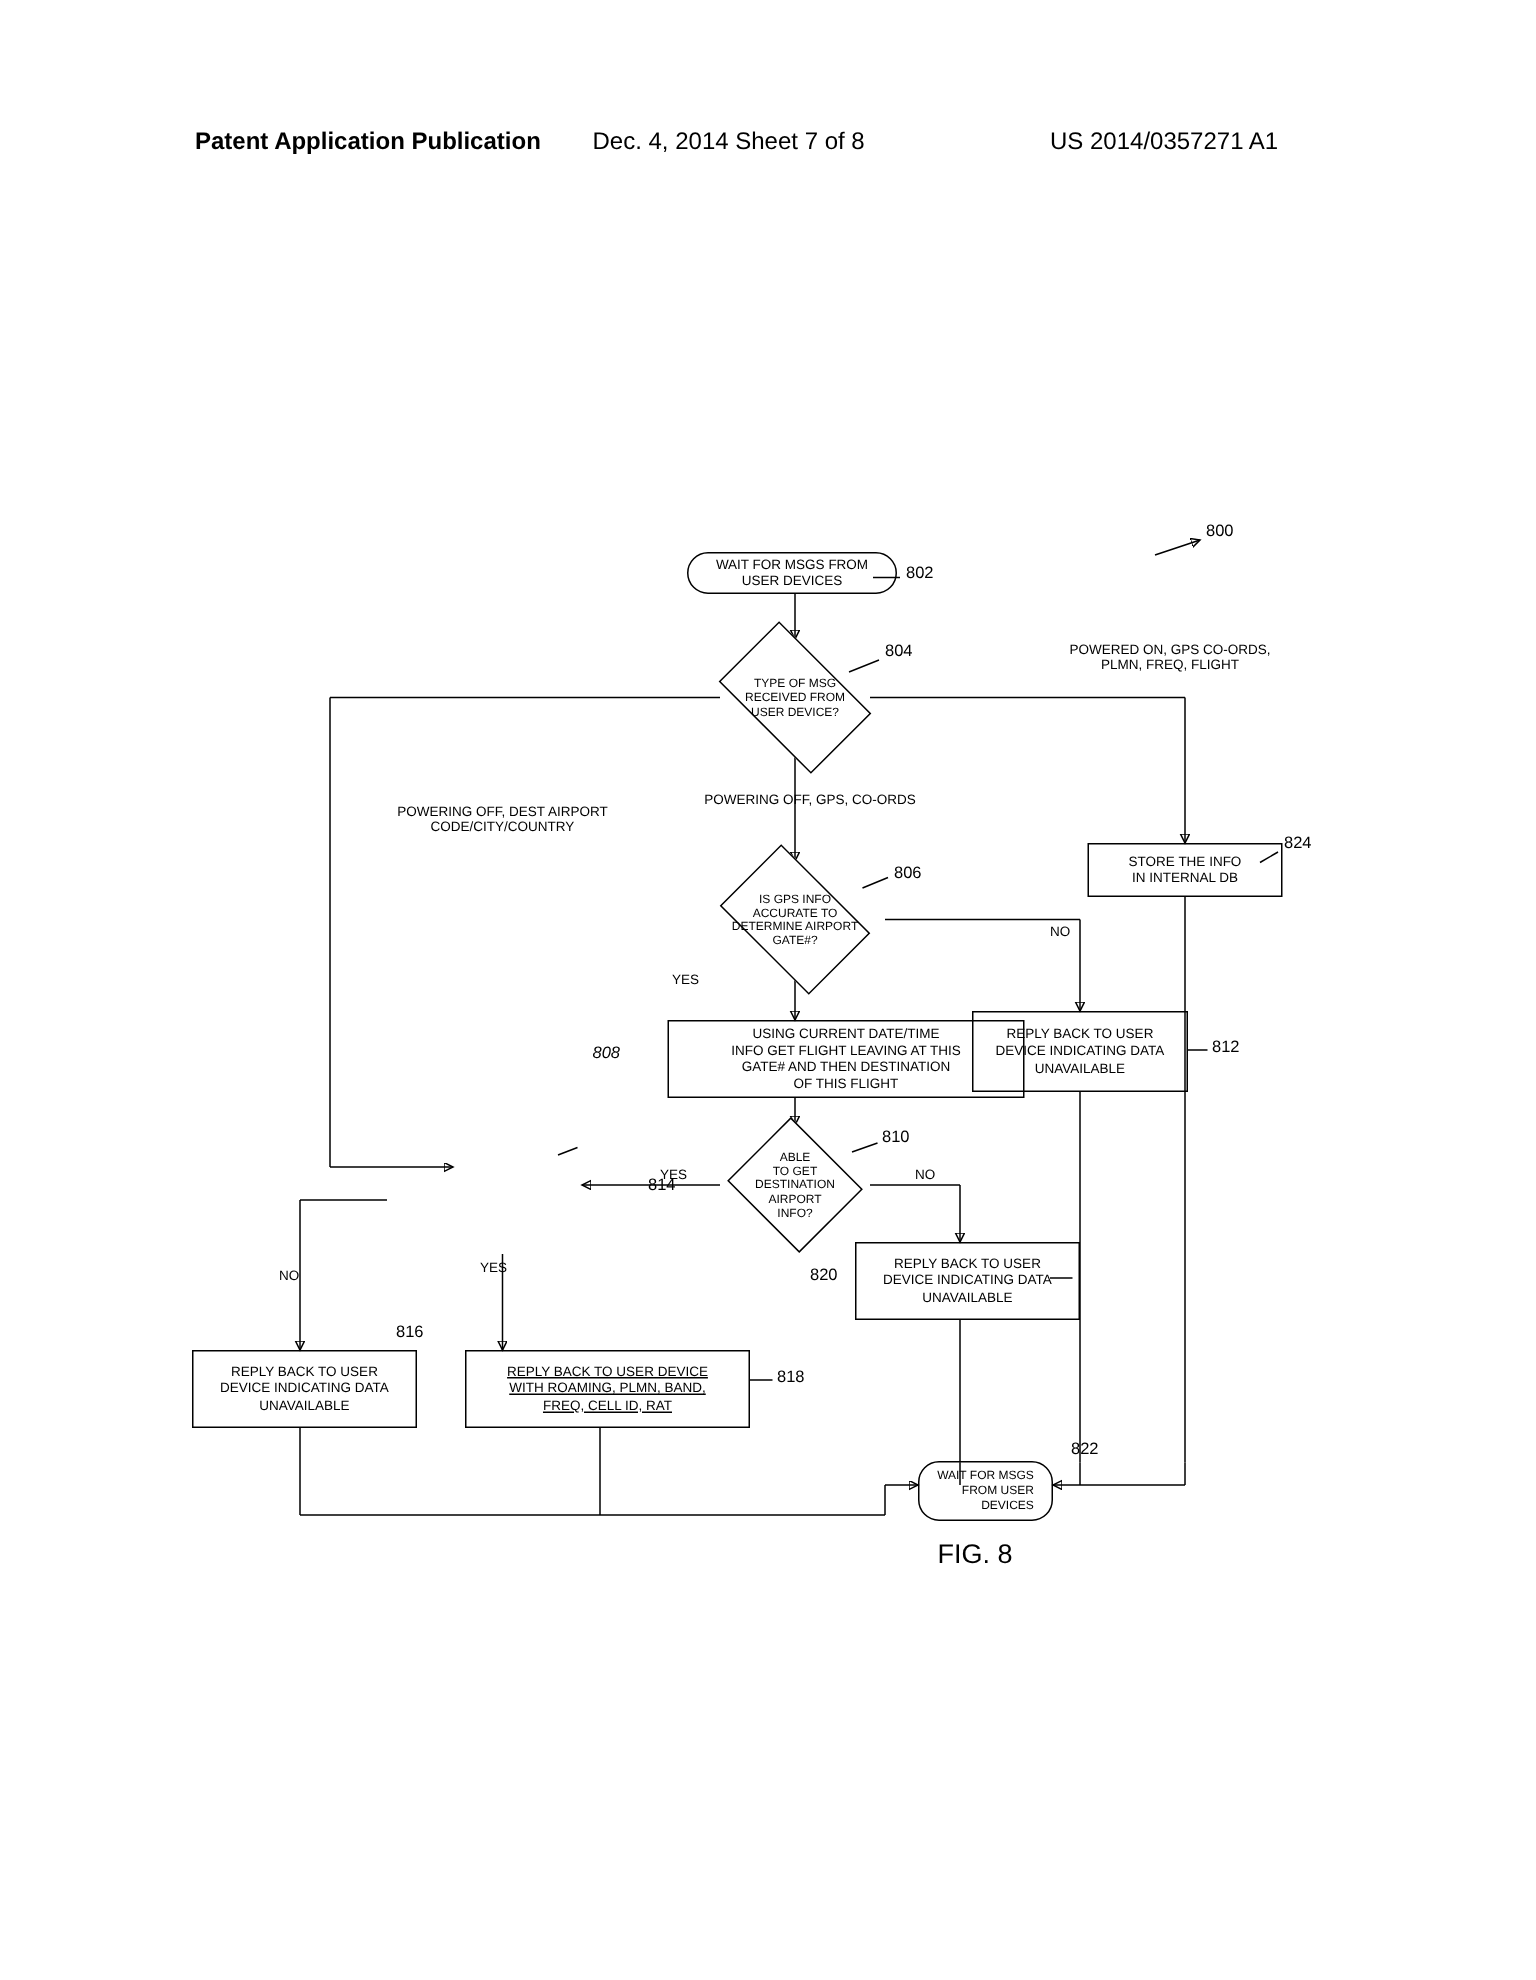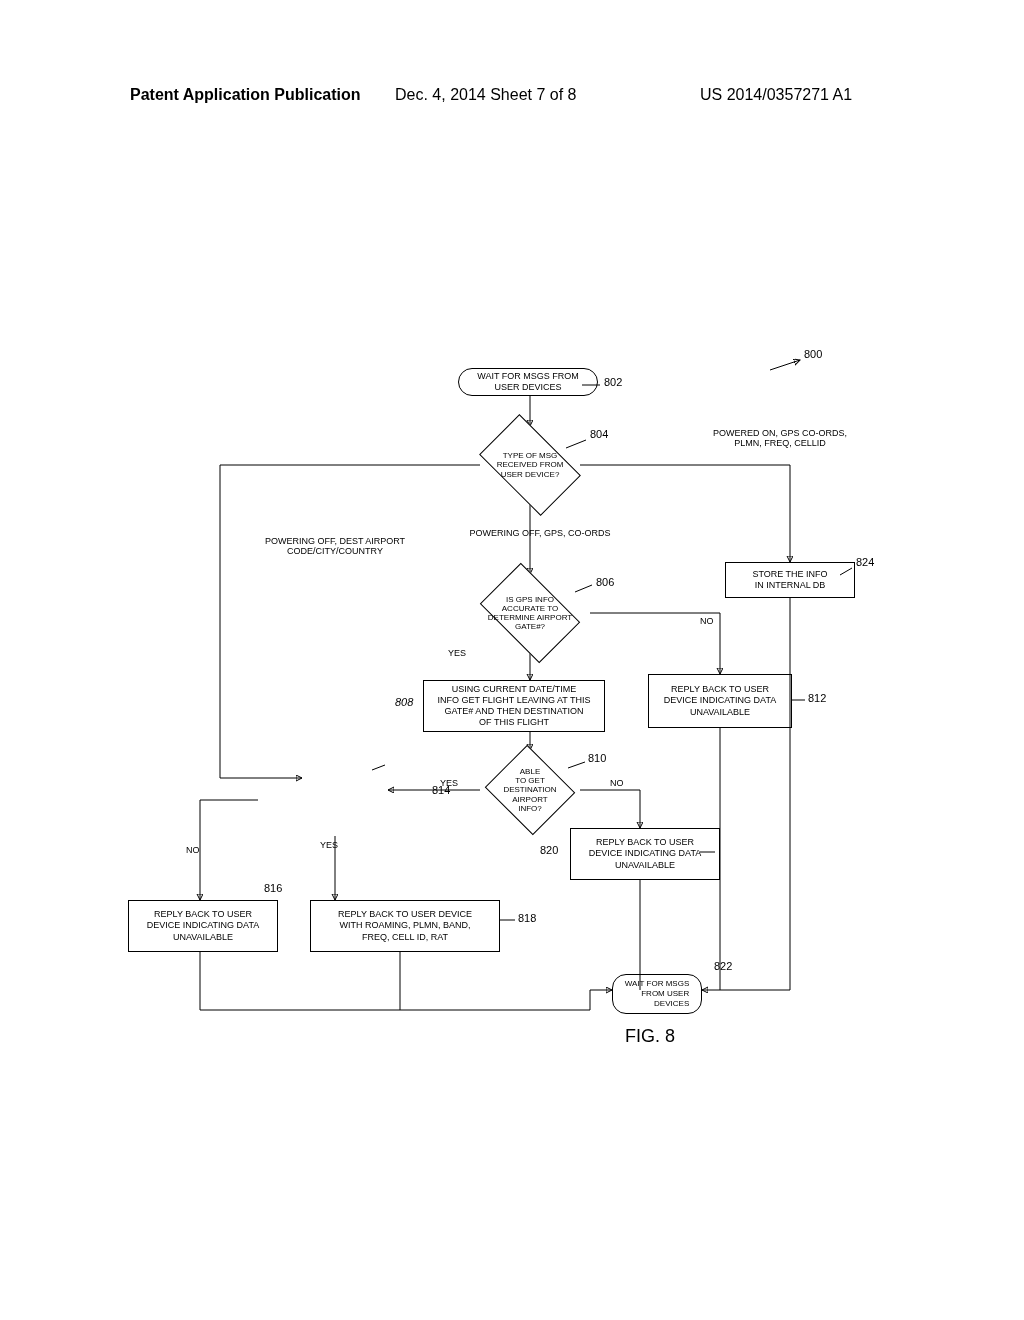--- a/index.html
+++ b/index.html
@@ -211,42 +211,42 @@
 RECEIVED FROM
 USER DEVICE?</span>
         </div>
     </div>
     <div class="ref" style="left:590px; top:248px;">804</div>
 
     <div class="label" style="left:240px; top:356px; width:190px;">POWERING OFF, DEST AIRPORT
 CODE/CITY/COUNTRY</div>
     <div class="label" style="left:460px; top:348px; width:160px;">POWERING OFF, GPS, CO-ORDS</div>
     <div class="label" style="left:680px; top:248px; width:200px;">POWERED ON, GPS CO-ORDS,
-PLMN, FREQ, CELLID</div>
+PLMN, FREQ, FLIGHT</div>
 
     <div class="node decision" style="left:470px; top:394px; width:120px; height:78px;">
       <div class="diamond-shape" style="width:82px; height:56px; transform: translate(-50%,-50%) rotate(45deg);"></div>
       <div class="decision-inner">
           <span style="white-space:pre;">IS GPS INFO
 ACCURATE TO
 DETERMINE AIRPORT
 GATE#?</span>
         </div>
     </div>
     <div class="ref" style="left:596px; top:396px;">806</div>
     <div class="label" style="left:448px; top:468px;">YES</div>
     <div class="label" style="left:700px; top:436px;">NO</div>
 
     <div class="node process" style="left:725px; top:382px; width:130px; height:36px;">
       <span style="white-space:pre;">STORE THE INFO
 IN INTERNAL DB</span>
     </div>
     <div class="ref" style="left:856px; top:376px;">824</div>
 
-    <div class="node process" style="left:423px; top:500px; width:182px; height:52px;">
+    <div class="node process" style="left:445px; top:500px; width:238px; height:52px;">
       <span style="white-space:pre;">USING CURRENT DATE/TIME
 INFO GET FLIGHT LEAVING AT THIS
 GATE# AND THEN DESTINATION
 OF THIS FLIGHT</span>
     </div>
     <div class="ref" style="left:395px; top:516px;font-style:italic;">808</div>
 
     <div class="node process" style="left:648px; top:494px; width:144px; height:54px;">
       <span style="white-space:pre;">REPLY BACK TO USER
 DEVICE INDICATING DATA
@@ -279,21 +279,21 @@
     </div>
     <div class="ref" style="left:540px; top:664px;">820</div>
 
     <div class="node process" style="left:128px; top:720px; width:150px; height:52px;">
       <span style="white-space:pre;">REPLY BACK TO USER
 DEVICE INDICATING DATA
 UNAVAILABLE</span>
     </div>
     <div class="ref" style="left:264px; top:702px;">816</div>
 
-    <div class="node process" style="left:310px; top:720px; width:190px; height:52px;">
+    <div class="node process" style="left:310px; top:720px; width:190px; height:52px;text-decoration:underline;">
       <span style="white-space:pre;">REPLY BACK TO USER DEVICE
 WITH ROAMING, PLMN, BAND,
 FREQ, CELL ID, RAT</span>
     </div>
     <div class="ref" style="left:518px; top:732px;">818</div>
 
     <div class="node terminator" style="left:612px; top:794px; width:90px; height:40px; font-size:8px;">
       <span style="white-space:pre;text-align:right;">WAIT FOR MSGS
 FROM USER
 DEVICES</span>

